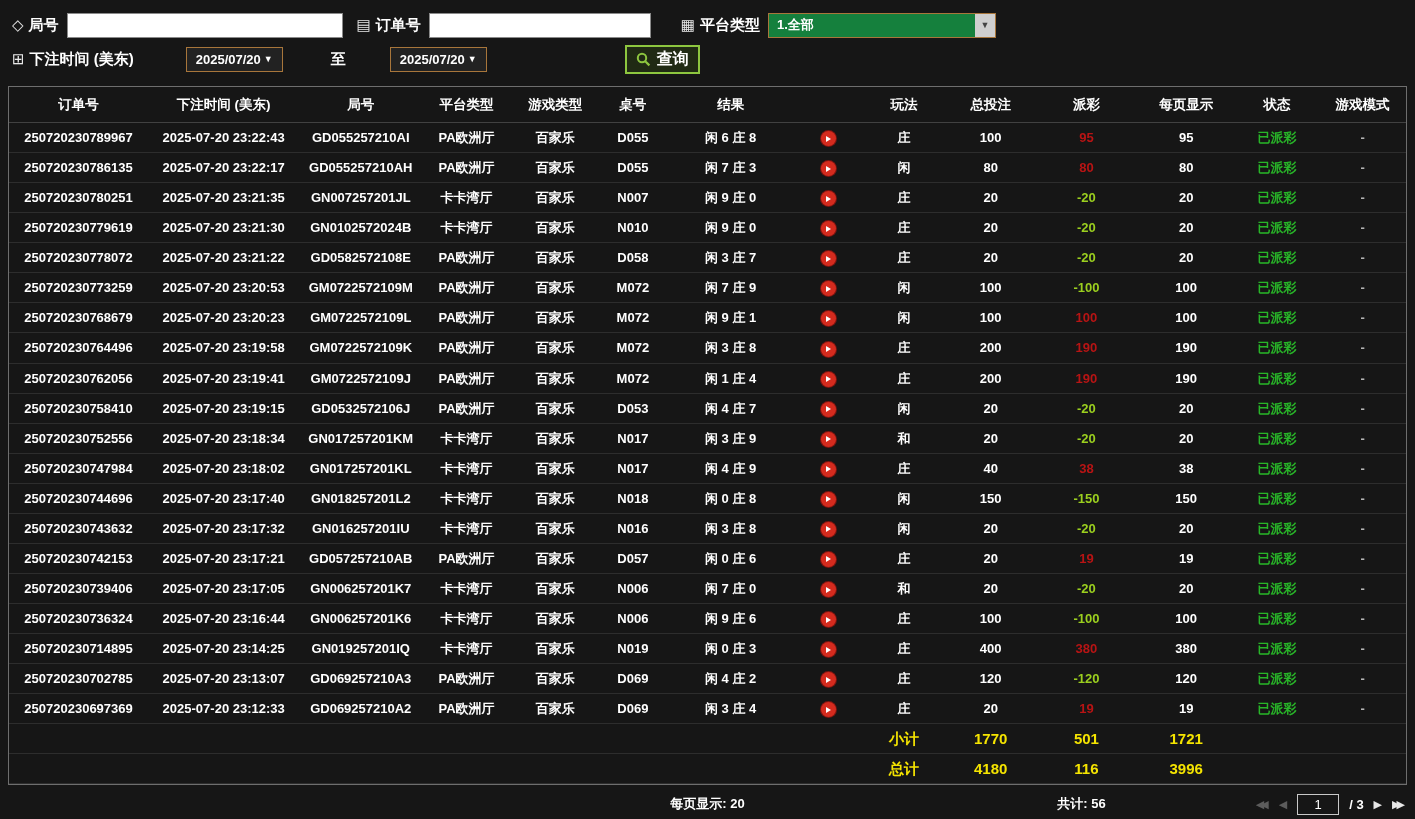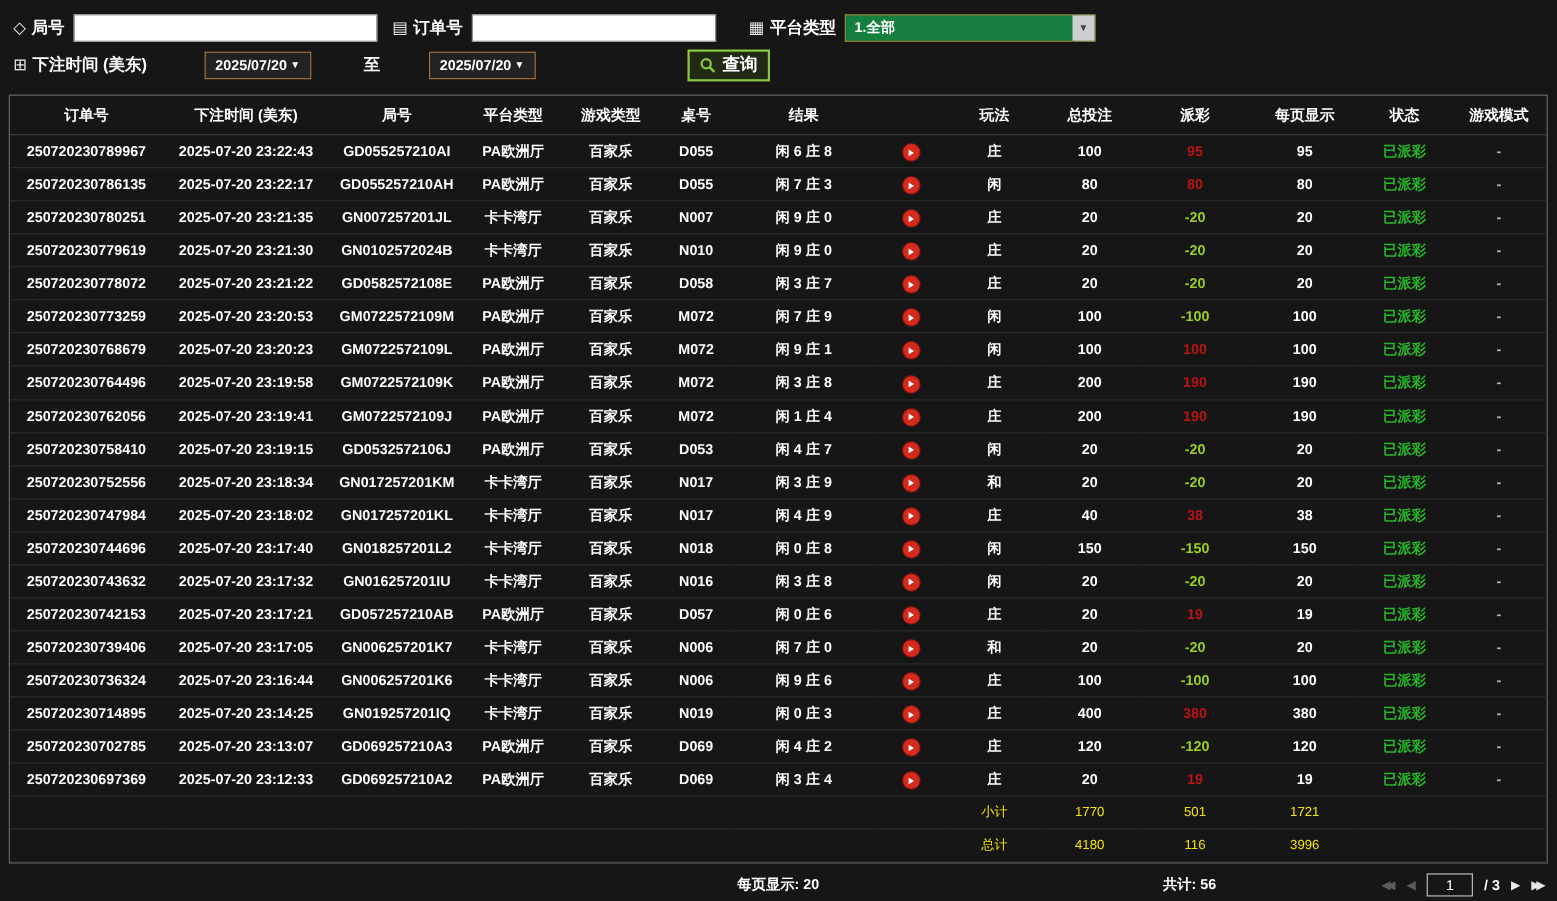--- a/index.html
+++ b/index.html
@@ -27,21 +27,21 @@
   .table-wrap{margin:6px 8px 0;border:1px solid #6e6e6e}
   table{width:100%;border-collapse:collapse;table-layout:fixed}
   th{font-size:13.5px;font-weight:700;padding:9px 2px 8px;border-bottom:1px solid #414141;white-space:nowrap;color:#fff}
   td{font-size:13px;font-weight:600;text-align:center;padding:6px 2px;line-height:17px;border-bottom:1px solid #2d2d2d;white-space:nowrap;overflow:hidden}
   .pay-win{color:var(--win,#b81414)}
   .pay-loss{color:var(--loss,#9bcf1f)}
   .status-paid{color:var(--paid,#28b428)}
   .mode-cell{color:#b5b5b5}
   .play-btn{display:inline-flex;width:15px;height:15px;border-radius:50%;background:var(--play,#d42b1e);align-items:center;justify-content:center;vertical-align:middle;cursor:pointer;box-shadow:0 0 0 1px #7d1410}
   .play-tri{width:0;height:0;border-left:5px solid #fff;border-top:3px solid transparent;border-bottom:3px solid transparent;margin-left:1px}
-  .sum-label,.sum-val{color:var(--sum,#f5e400);font-weight:400;font-size:12px}
+  .sum-label,.sum-val{color:var(--sum,#f5e400);font-weight:700;font-size:15px}
   .footer{position:relative;height:38px;margin:0 8px;display:flex;align-items:center;font-size:13px}
   .footer-center{position:absolute;left:50%;transform:translateX(-50%);font-weight:600}
   .footer-count{position:absolute;left:75%;font-weight:600}
   .pager{position:absolute;right:2px;display:flex;align-items:center;gap:10px}
   .pg{font-size:11px;cursor:pointer;color:#e8e8e8}
   .pg.disabled{color:#5c5c5c}
   .dbl{letter-spacing:-4px;padding-right:4px}
   .page-box{width:42px;height:21px;background:transparent;border:1px solid #c8c8c8;color:#fff;text-align:center;font-size:13px;font-family:inherit}
   .pg-sep{font-size:13px;font-weight:600}
 </style>

